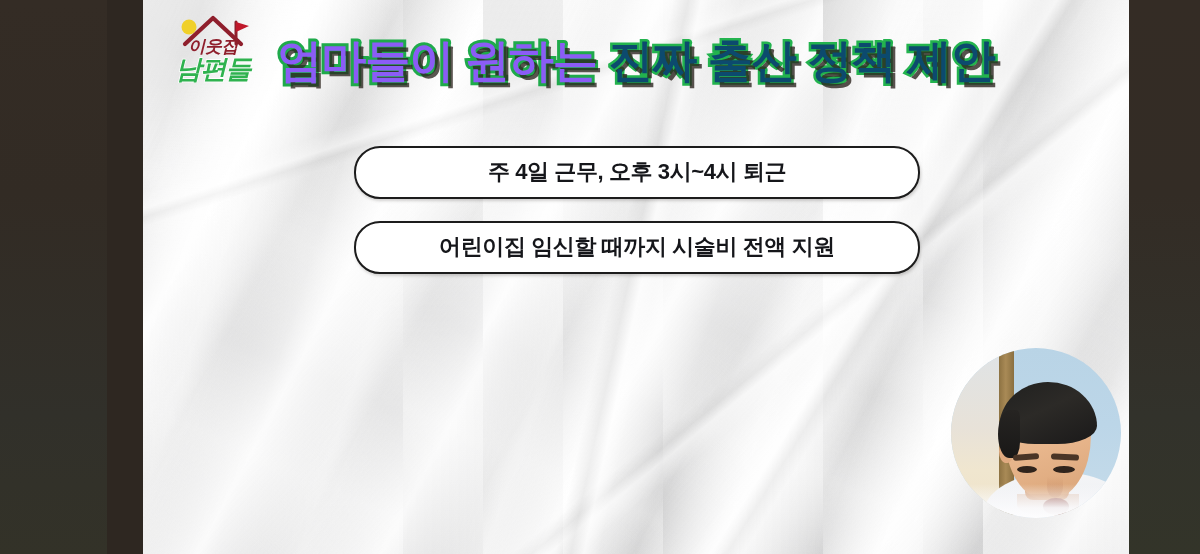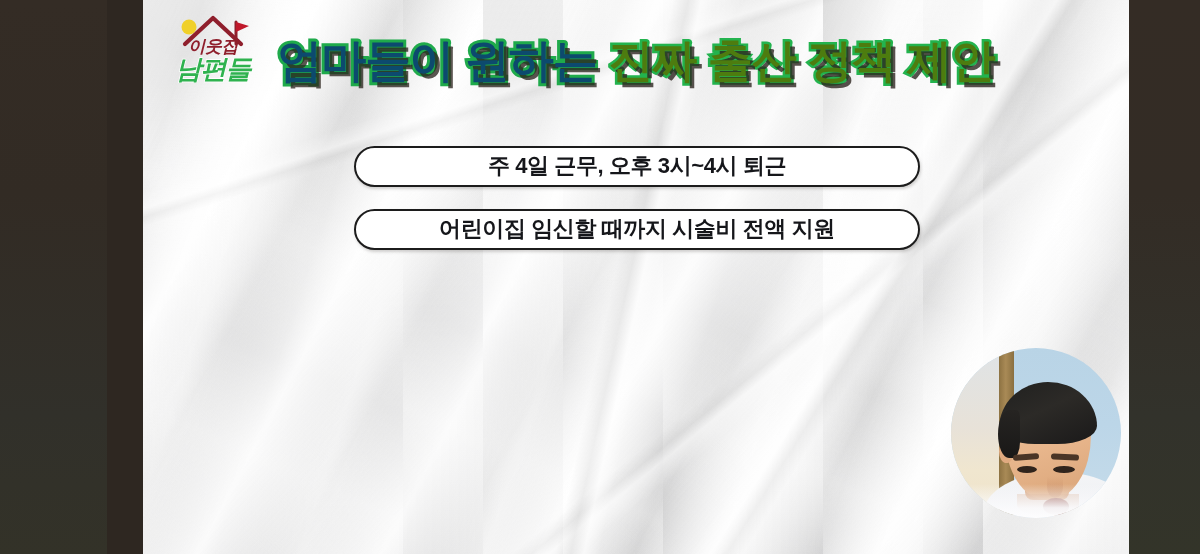--- a/index.html
+++ b/index.html
@@ -55,37 +55,37 @@
 
   
   .headline{
     position:absolute;left:0;right:0;top:38px;
     text-align:center;white-space:nowrap;
     font-size:45px;font-weight:bold;letter-spacing:-1px;
     line-height:1;
   }
   .headline .seg{display:inline;}
   .seg-white{
-    color:#0c4a6e;
+    color:#8b5cf6;
     -webkit-text-stroke:6px #1faa4b;
     paint-order:stroke fill;
     text-shadow:5px 5px 0 rgba(45,38,32,0.78);
   }
   .seg-green{
-    color:#4d7c0f;
+    color:#0c4a6e;
     -webkit-text-stroke:5px #23b34e;
     paint-order:stroke fill;
     text-shadow:5px 5px 0 rgba(45,38,32,0.80);
   }
 
   
   .pill-list{position:absolute;left:211px;top:146px;width:566px;}
   .pill{
     position:relative;box-sizing:border-box;
-    width:566px;height:41px;margin-bottom:22px;
+    width:566px;height:53px;margin-bottom:22px;
     background:#ffffff;
     border:2.6px solid #1c1c1c;
     border-radius:26px;
     display:flex;align-items:center;justify-content:center;
     box-shadow:1px 2px 3px rgba(60,55,50,0.22);
   }
   .pill:last-child{margin-bottom:0;}
   .pill-text{
     font-size:22px;font-weight:700;color:#15161a;
     letter-spacing:-0.4px;line-height:1;

